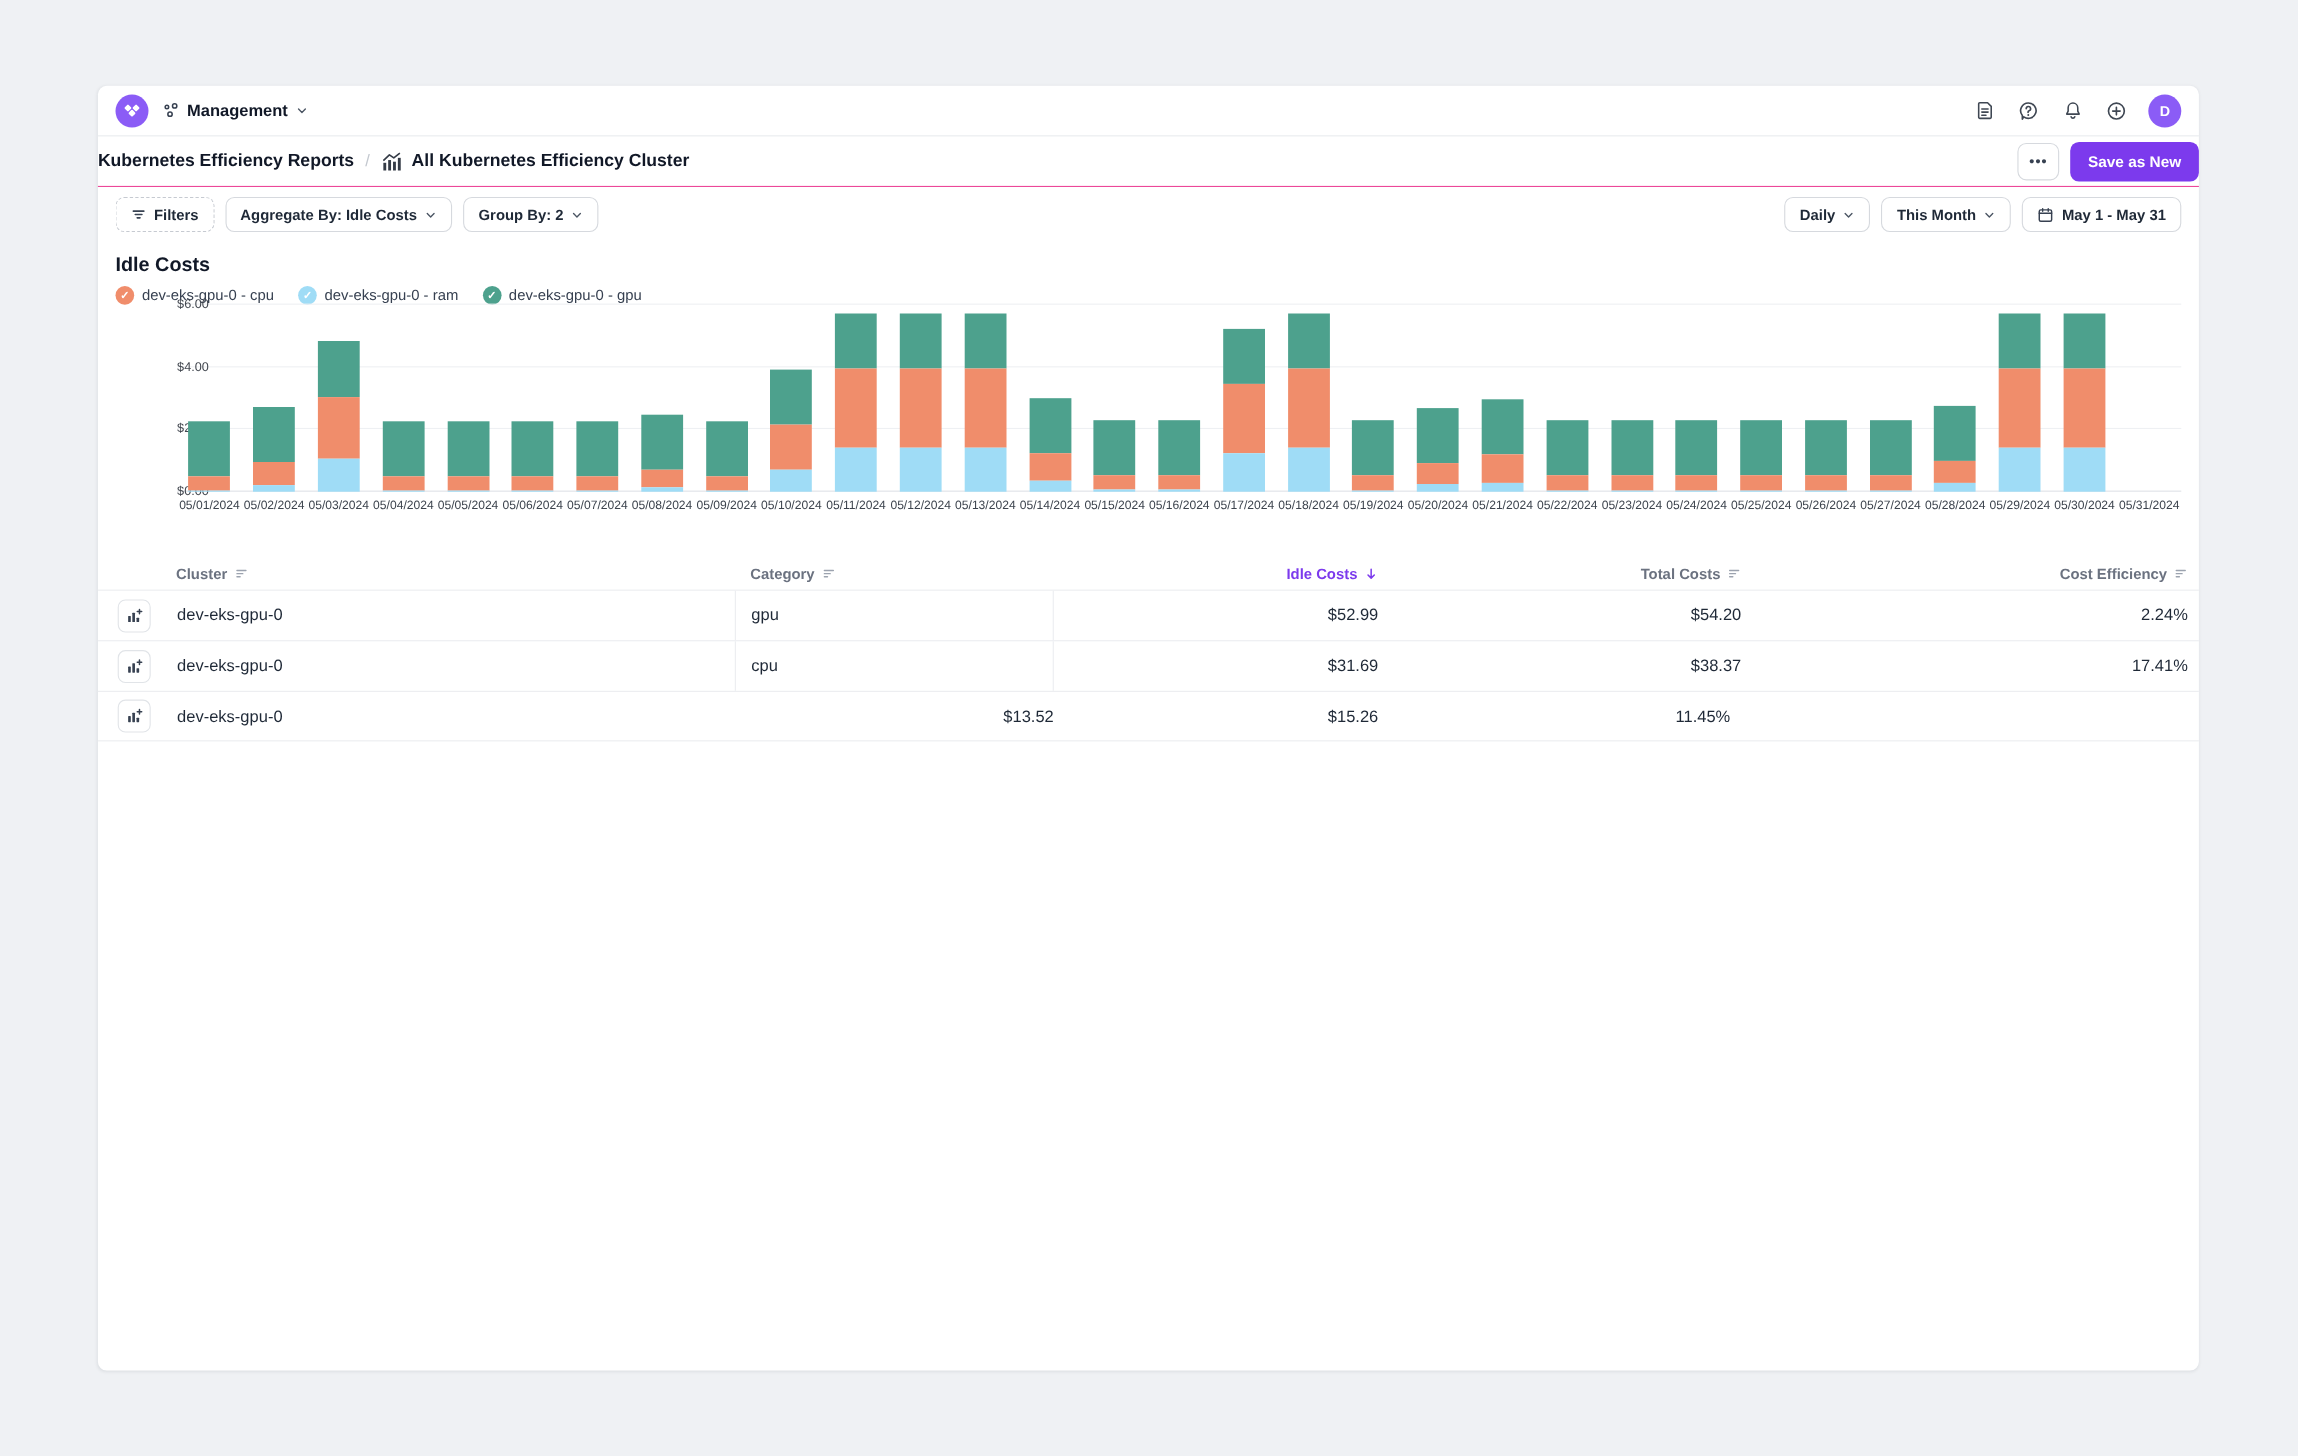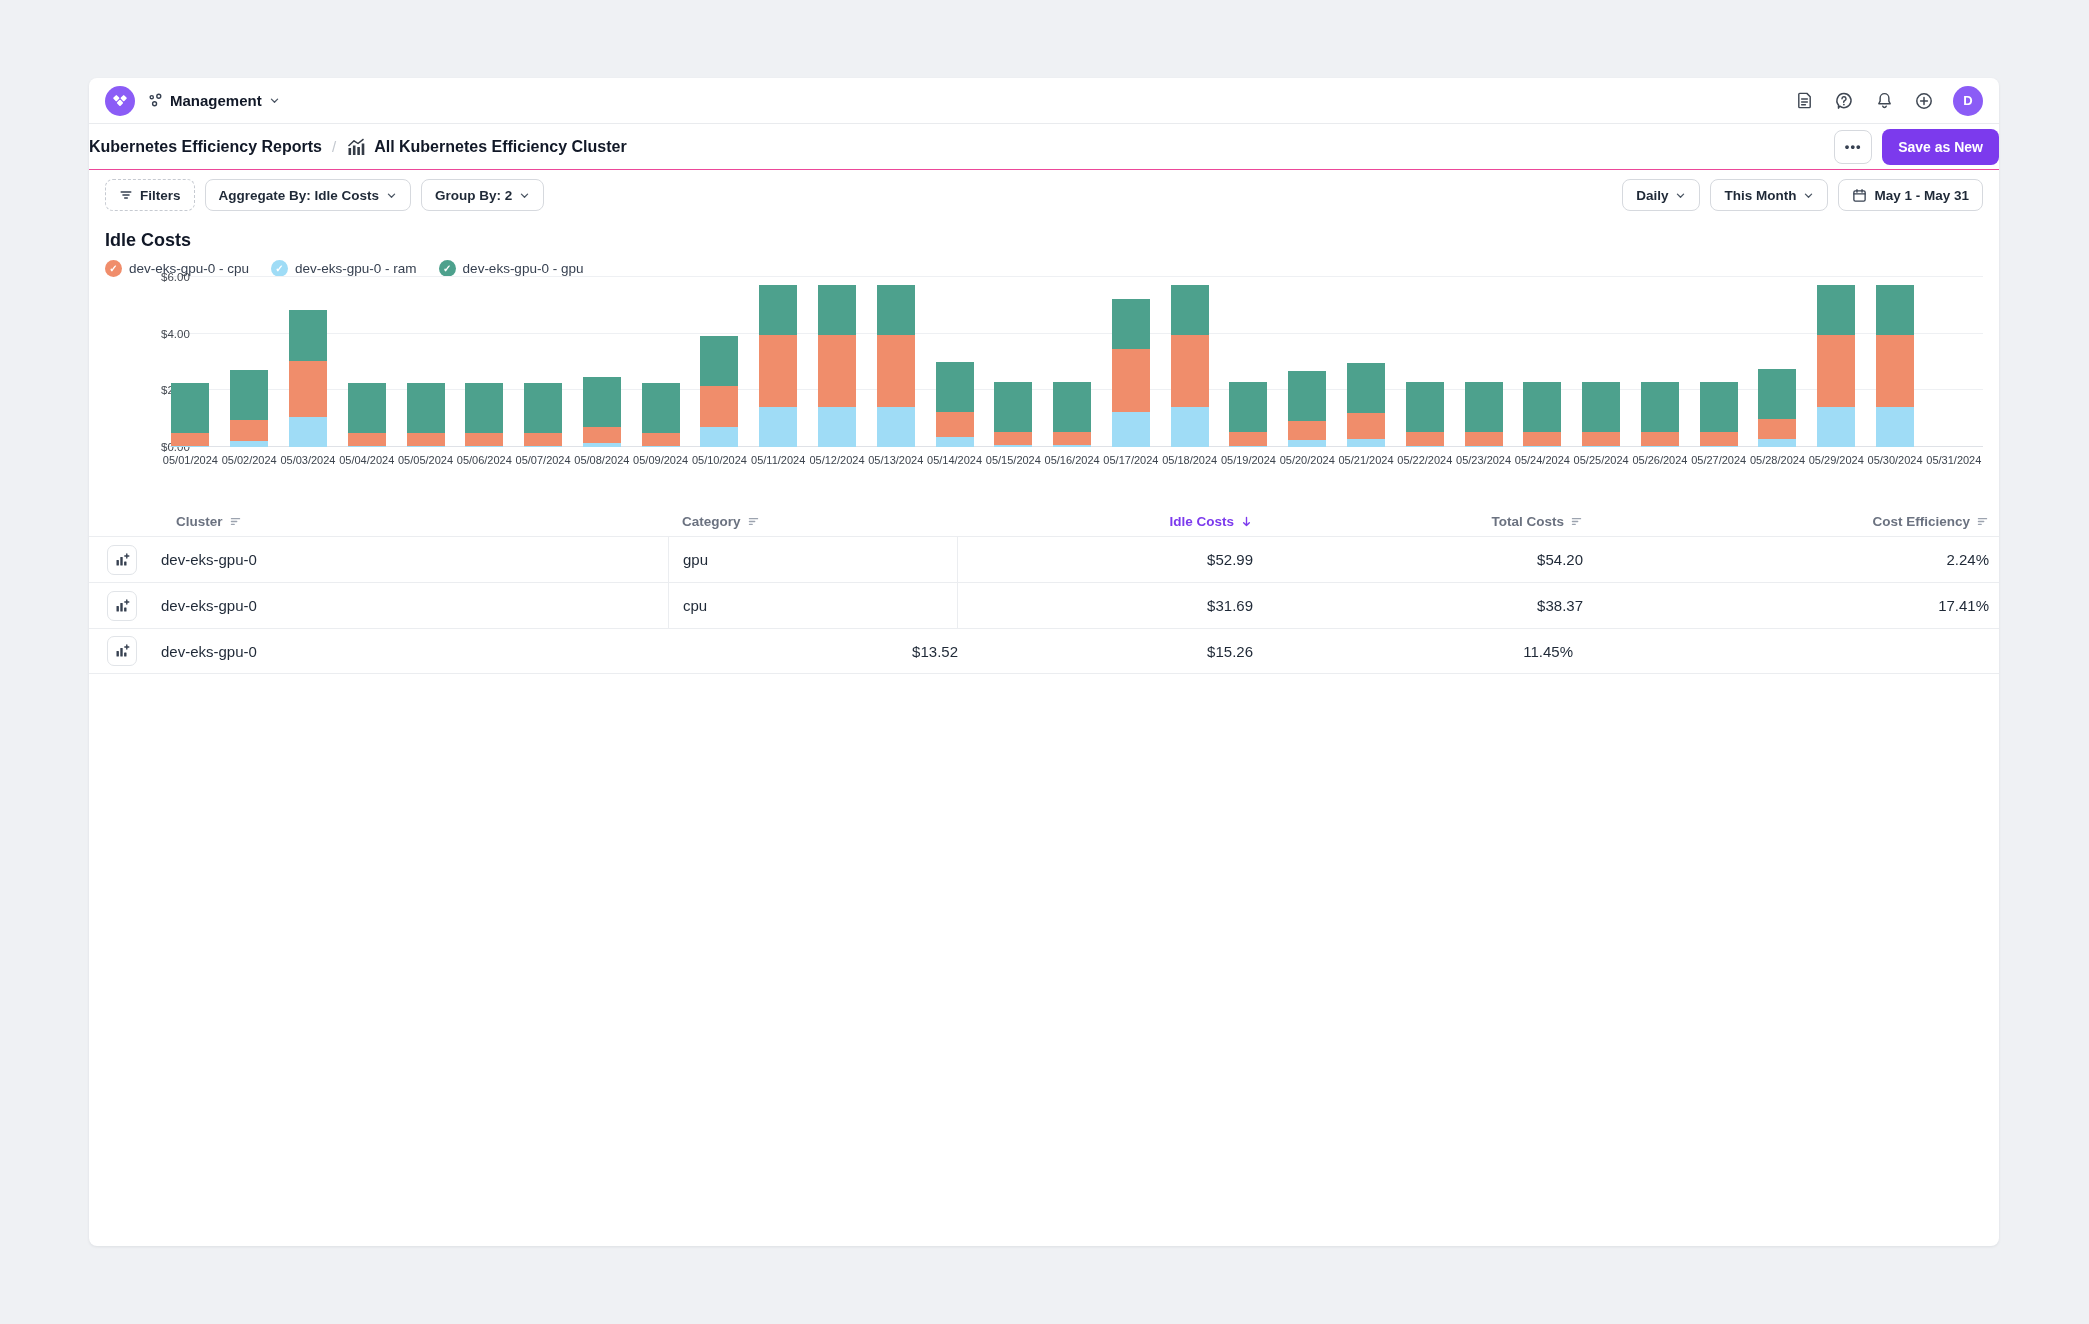--- a/index.html
+++ b/index.html
@@ -137,21 +137,21 @@
   .cell-cluster { display:flex; align-items:center; gap:24px; padding-left:18px; }
   .chart-add-btn {
     width:30px; height:30px; border:1px solid #E1E4E8; border-radius:7px; background:#fff;
     display:flex; align-items:center; justify-content:center; cursor:pointer; color:#374151;
   }
   .cell-category {
     align-self:stretch; display:flex; align-items:center; padding-left:14px;
     border-left:1px solid #EBEDF0; border-right:1px solid #EBEDF0;
   }
   .cell-right { text-align:right; }
-  .pad-head-left { padding-left:71px;margin-left:16px; }
+  .pad-head-left { padding-left:71px; }
   .pad-cat-left { padding-left:14px; }
   .pad-right-last { padding-right:10px; }
 </style>
 </head>
 <body>
 
 <div class="viewport">
   <div class="card">
 
     <div class="topnav">

